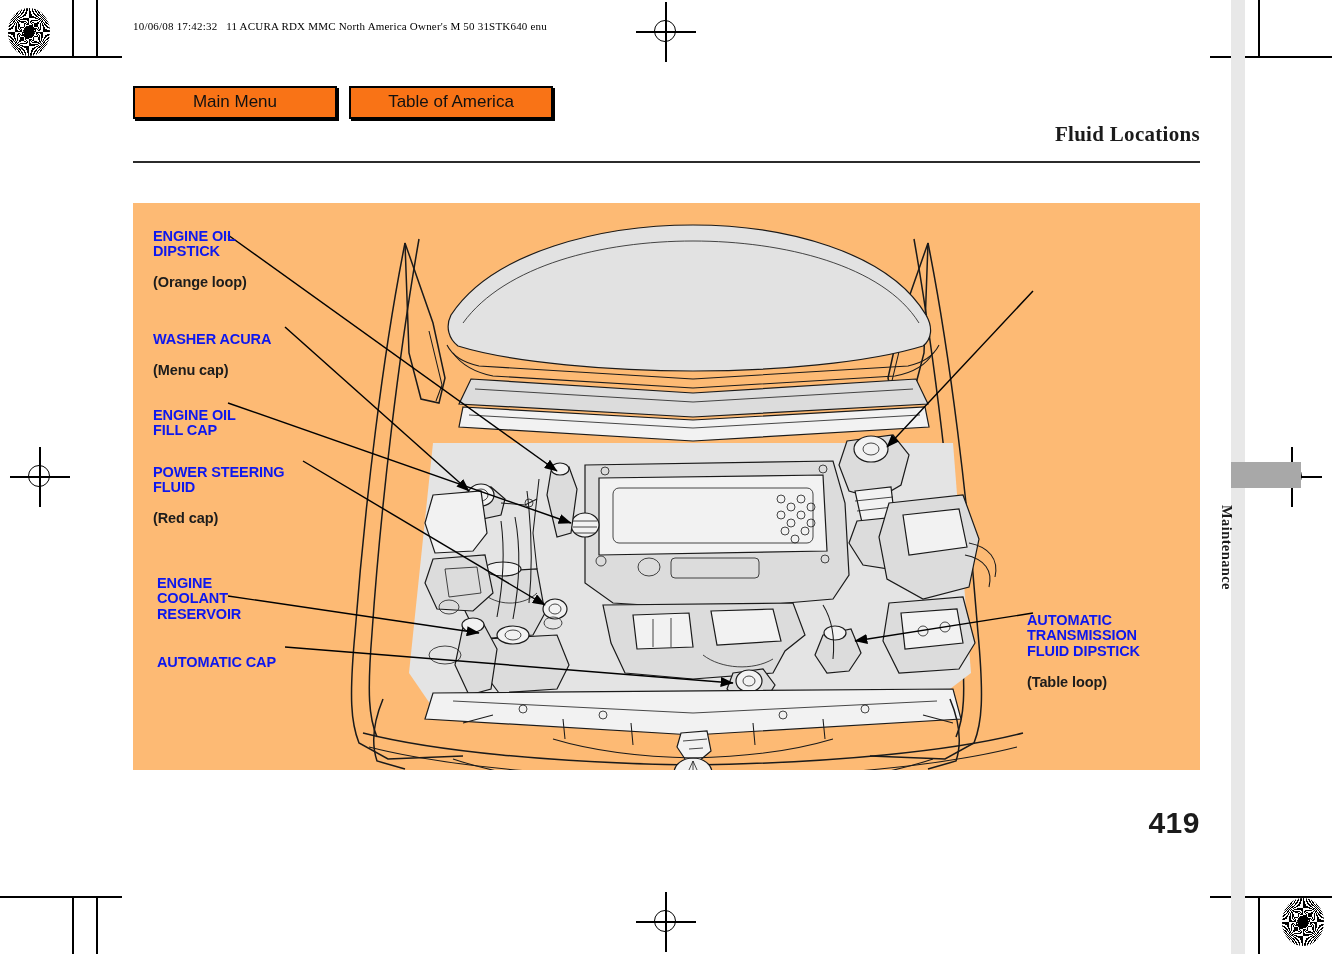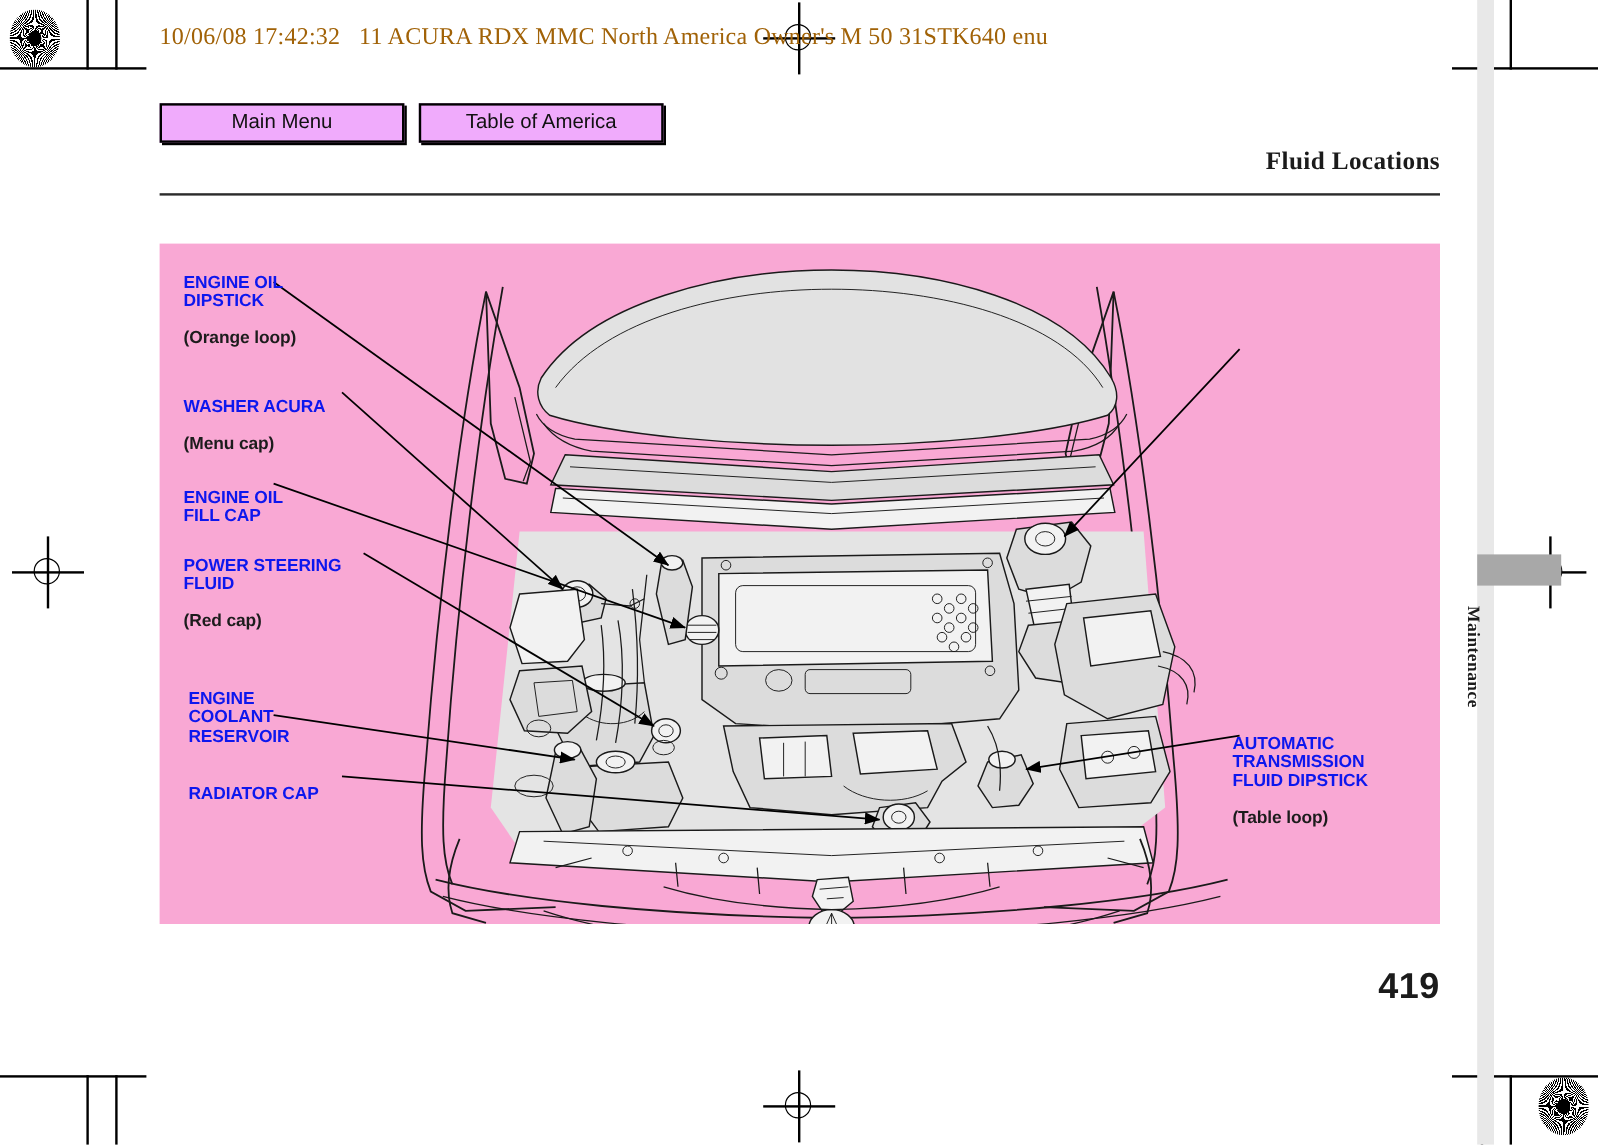--- a/index.html
+++ b/index.html
@@ -44,37 +44,37 @@
       radial-gradient(closest-side, #000 0%, #000 26%, rgba(0,0,0,0) 27%),
       repeating-conic-gradient(#000 0deg 2deg, #ffffff 2deg 4deg);
   }
 
   
   .doc-header {
     position: absolute;
     left: 133px;
     top: 20px;
     font-family: "Liberation Serif", serif;
-    font-size: 20px;
-    color: #a16207;
+    font-size: 11px;
+    color: #000000;
     letter-spacing: 0.2px;
     white-space: pre;
   }
 
   
   .navbar {
     position: absolute;
     left: 133px;
     top: 86px;
     display: flex;
     gap: 12px;
   }
   .nav-btn {
     border: 2px solid #000;
-    background: #f0abfc;
+    background: #f97316;
     padding: 4px 14px 5px 14px;
     font-family: "Liberation Sans", sans-serif;
     font-size: 17px;
     color: #111;
     text-align: center;
     box-shadow: 2px 2px 0 #000;
     cursor: pointer;
     user-select: none;
     line-height: 1.15;
   }
@@ -101,21 +101,21 @@
     background: #2b2b2b;
   }
 
   
   .figure-panel {
     position: absolute;
     left: 133px;
     top: 203px;
     width: 1067px;
     height: 567px;
-    background: #f9a8d4;
+    background: #fdba74;
   }
   .figure-svg {
     position: absolute;
     left: 0; top: 0;
     width: 100%; height: 100%;
     display: block;
   }
 
   
   .callout {
@@ -457,21 +457,21 @@
   </div>
 
   <div class="callout" style="left:24px; top:357px;">
     <span class="lbl">ENGINE
 COOLANT
 RESERVOIR</span>
     <span class="sub"></span>
   </div>
 
   <div class="callout" style="left:24px; top:436px;">
-    <span class="lbl">RADIATOR CAP</span>
+    <span class="lbl">AUTOMATIC CAP</span>
     <span class="sub"></span>
   </div>
 
 
   <div class="callout right-al" style="left:894px; top:394px;">
     <span class="lbl">AUTOMATIC
 TRANSMISSION
 FLUID DIPSTICK</span>
     <span class="sub">(Table loop)</span>
   </div>

